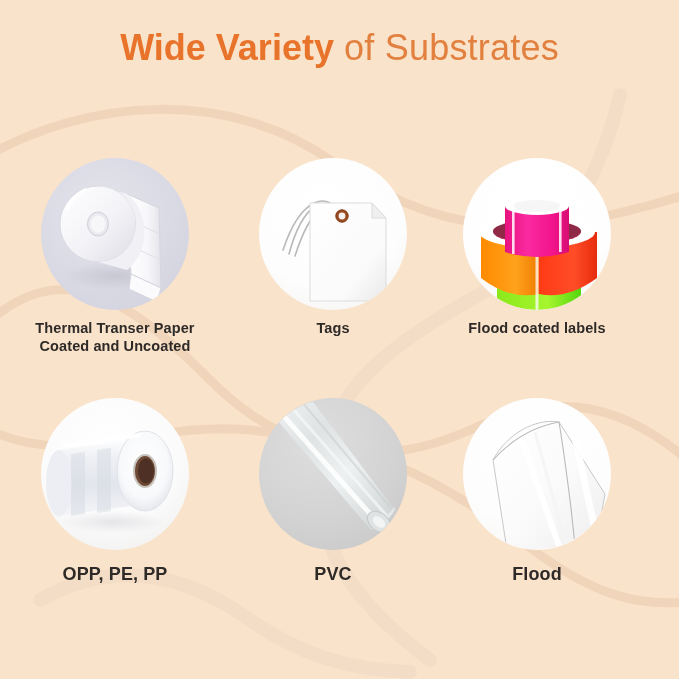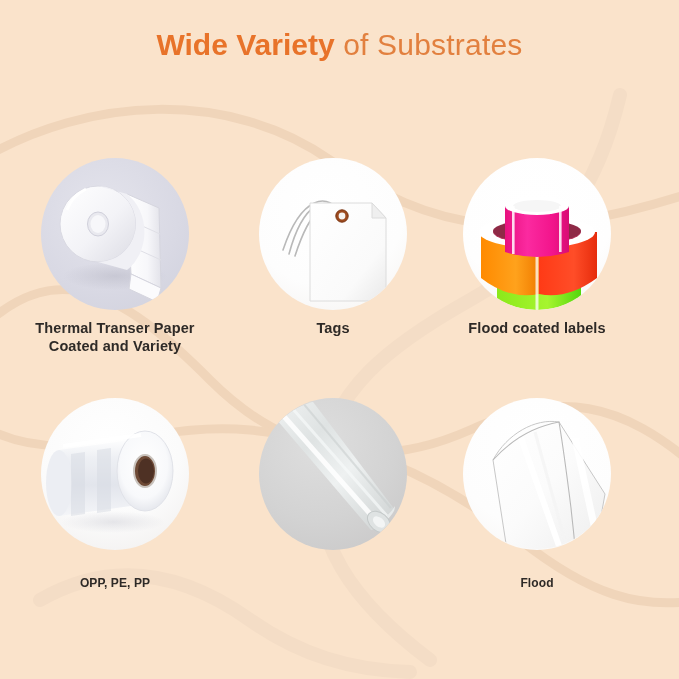--- a/index.html
+++ b/index.html
@@ -14,21 +14,21 @@
 
   
   .bg-ribbons { position:absolute; inset:0; z-index:0; pointer-events:none; }
 
   
   .title-wrap {
     position:absolute; top:28px; left:0; width:679px;
     text-align:center; z-index:3;
   }
   .title {
-    font-size:30px; letter-spacing:.2px; line-height:1.1;
+    font-size:36px; letter-spacing:.2px; line-height:1.1;
     white-space:nowrap;
   }
   .title .strong {
     font-weight:bold; color:#e8732a; letter-spacing:0px;
   }
   .title .light {
     font-weight:normal; color:#e2803f;
   }
 
   
@@ -49,21 +49,21 @@
   }
   .cap {
     margin-top:10px;
     font-size:14.5px;
     font-weight:bold;
     color:#2e2a27;
     line-height:1.22;
     letter-spacing:.1px;
   }
   .cap .l2 { display:block; }
-  .r2 .cap { margin-top:26px; font-size:12px; }
+  .r2 .cap { margin-top:14px; font-size:18px; }
 
   
   .bg-grey   { background:radial-gradient(circle at 42% 36%, #e4e4ec 0%, #d9d9e4 58%, #cfd0dc 100%); }
   .bg-white  { background:radial-gradient(circle at 45% 32%, #ffffff 0%, #fdfdfd 60%, #f4f2f0 100%); }
   .bg-white2 { background:radial-gradient(circle at 48% 30%, #ffffff 0%, #fefefe 62%, #f6f4f2 100%); }
   .bg-soft   { background:radial-gradient(circle at 46% 34%, #ffffff 0%, #fbfbfb 55%, #efedec 100%); }
   .bg-silver { background:radial-gradient(circle at 40% 30%, #dedede 0%, #d3d3d3 55%, #c7c6c6 100%); }
   .bg-snow   { background:radial-gradient(circle at 50% 28%, #ffffff 0%, #fdfdfd 65%, #f7f5f3 100%); }
 
   svg { display:block; }
@@ -121,21 +121,21 @@
 
           <ellipse cx="57" cy="66" rx="38" ry="38" fill="url(#rollFaceG)" stroke="#d9d9e2" stroke-width="1"></ellipse>
           <path d="M57,28 A38,38 0 0,1 57,104 L86,112 A40,46 0 0,0 86,36 Z" fill="#f0f0f5"></path>
           <ellipse cx="57" cy="66" rx="10.5" ry="12" fill="#e9e9ef" stroke="#cfcfda" stroke-width="1"></ellipse>
           <ellipse cx="57" cy="66" rx="7.5" ry="9" fill="#f7f7fa"></ellipse>
           <path d="M26,52 A38,38 0 0,1 45,31" stroke="#ffffff" stroke-width="3" fill="none" opacity=".9"></path>
         </svg>
       </div>
       <div class="cap">
         <span>Thermal Transer Paper</span>
-        <span class="l2">Coated and Variety</span>
+        <span class="l2">Coated and Uncoated</span>
       </div>
     </div>
 
     <div class="item r1 c3">
       <div class="circle bg-white2">
         <svg width="148" height="152" viewBox="0 0 148 152">
           <defs>
             <linearGradient id="pinkG" x1="0" y1="0" x2="1" y2="0">
               <stop offset="0" stop-color="#e8117f"></stop>
               <stop offset="0.35" stop-color="#fb2aa0"></stop>
@@ -282,20 +282,23 @@
             <path d="M14,6 L120,126" stroke="#ffffff" stroke-width="5" opacity=".85" fill="none"></path>
             <path d="M26,2 L128,118" stroke="#f7f9f9" stroke-width="3" opacity=".7" fill="none"></path>
             <path d="M38,-2 L132,110" stroke="#c9cfcf" stroke-width="2" opacity=".6" fill="none"></path>
 
             <path d="M112,132 C126,126 136,116 136,108 C130,118 120,124 112,132 Z" fill="#e7eaea"></path>
             <ellipse cx="120" cy="124" rx="13" ry="9" transform="rotate(40 120 124)" fill="#dfe3e3" stroke="#c4c9c9" stroke-width="1"></ellipse>
             <ellipse cx="120" cy="124" rx="7" ry="4.5" transform="rotate(40 120 124)" fill="#f3f5f5"></ellipse>
           </g>
         </svg>
       </div>
+      <div class="cap">
+        <span>PVC</span>
+      </div>
     </div>
 
     <div class="item r2 c3">
       <div class="circle bg-snow">
         <svg width="148" height="152" viewBox="0 0 148 152">
           <defs>
             <linearGradient id="vinylG" x1="0" y1="0" x2="1" y2="1">
               <stop offset="0" stop-color="#ffffff"></stop>
               <stop offset="0.5" stop-color="#fbfbfb"></stop>
               <stop offset="1" stop-color="#eeeeee"></stop>

